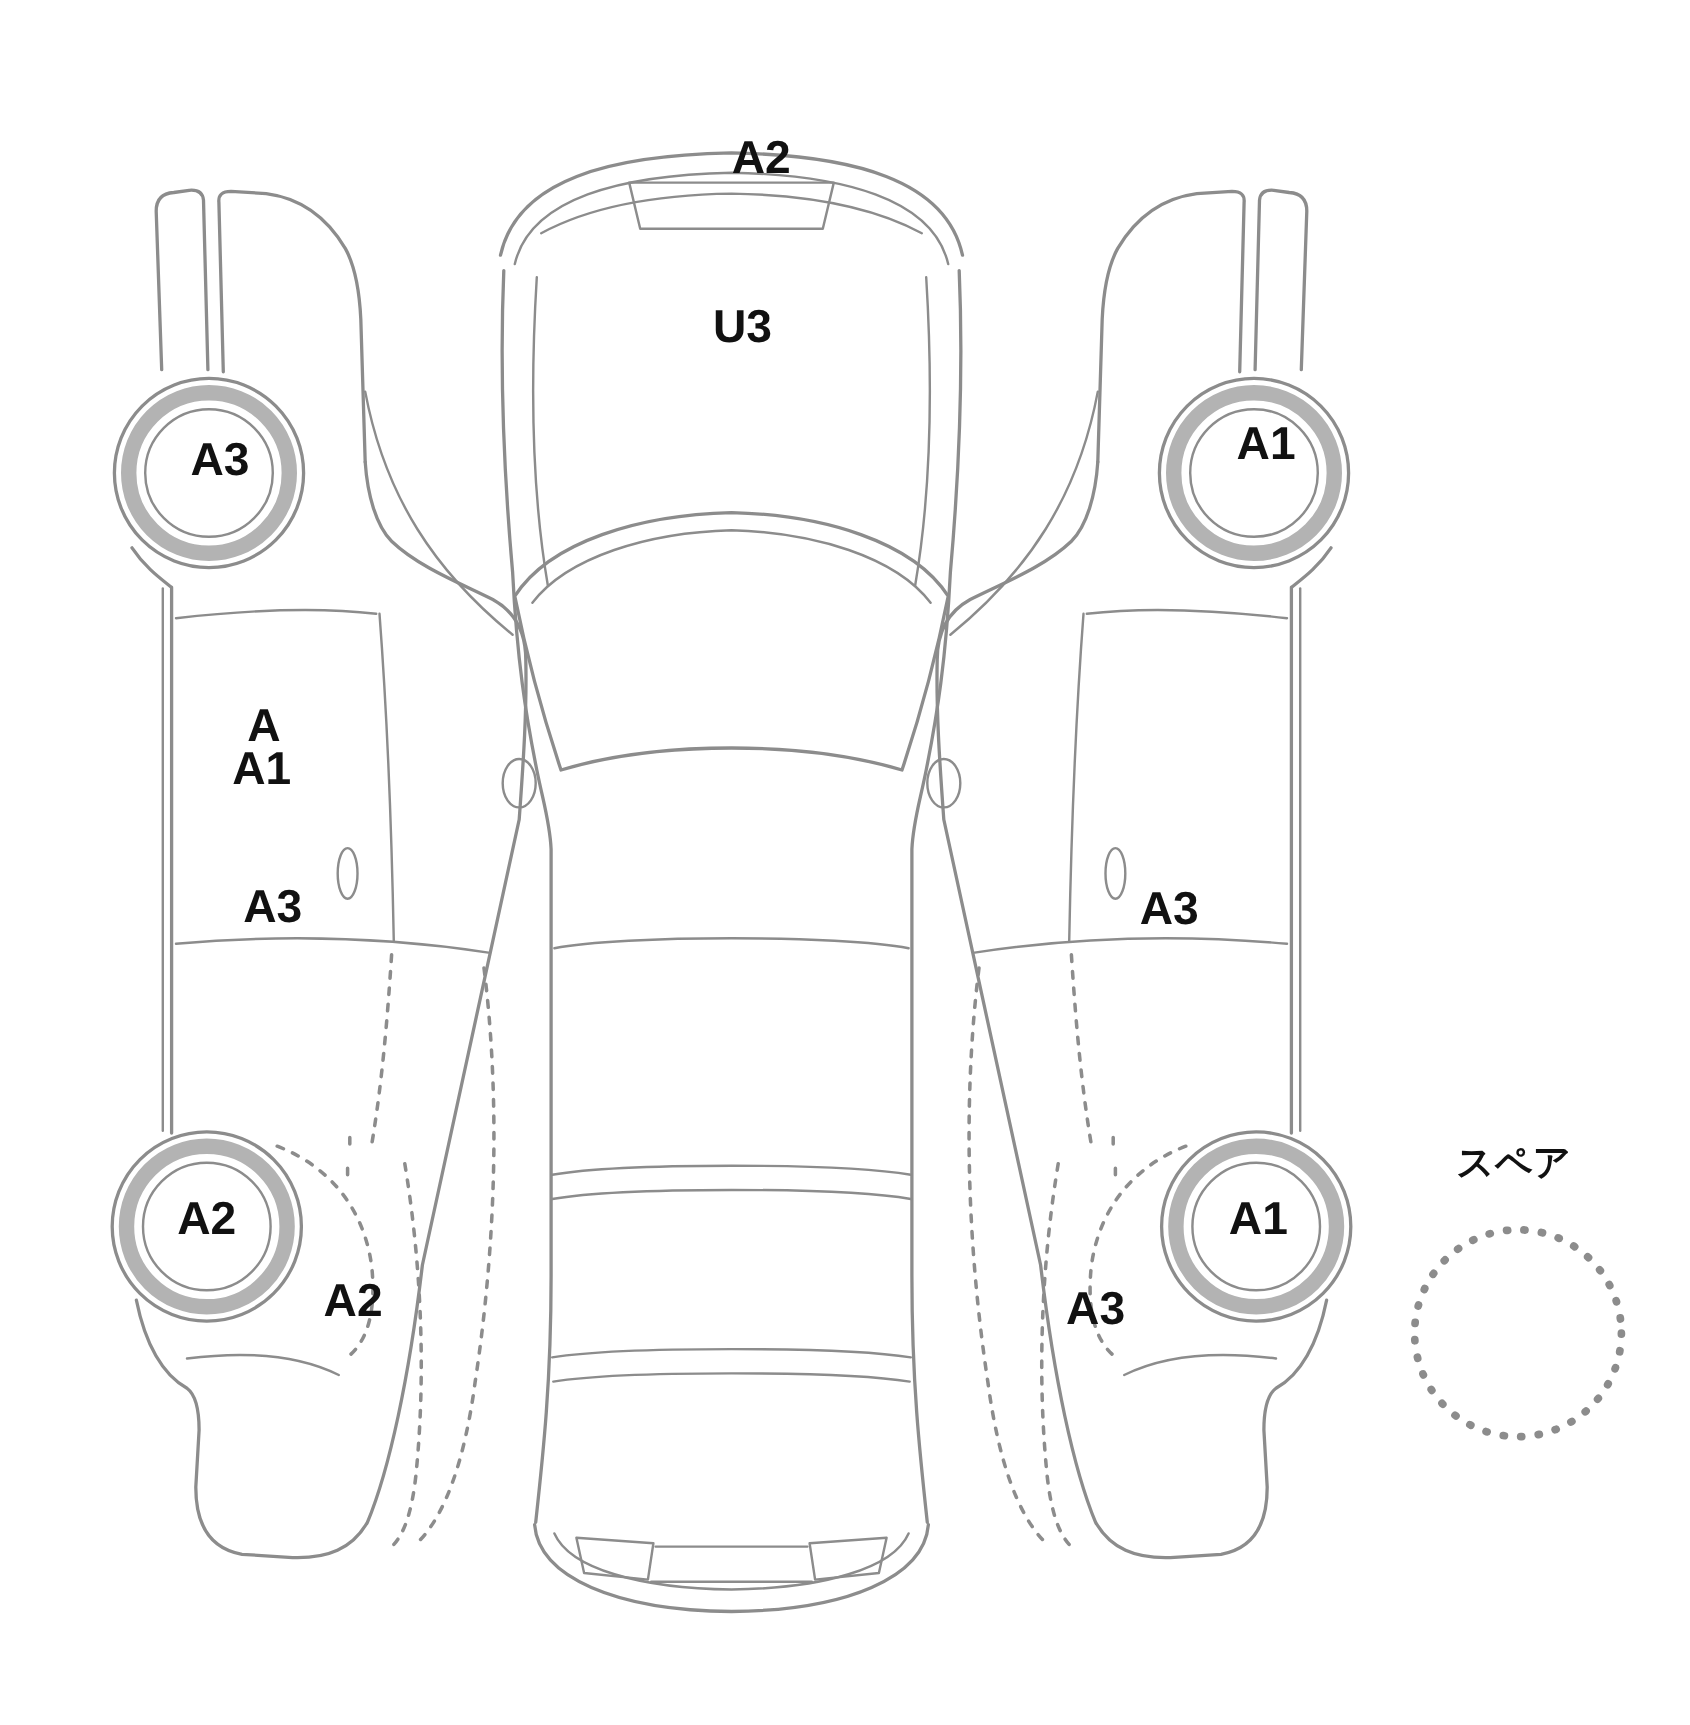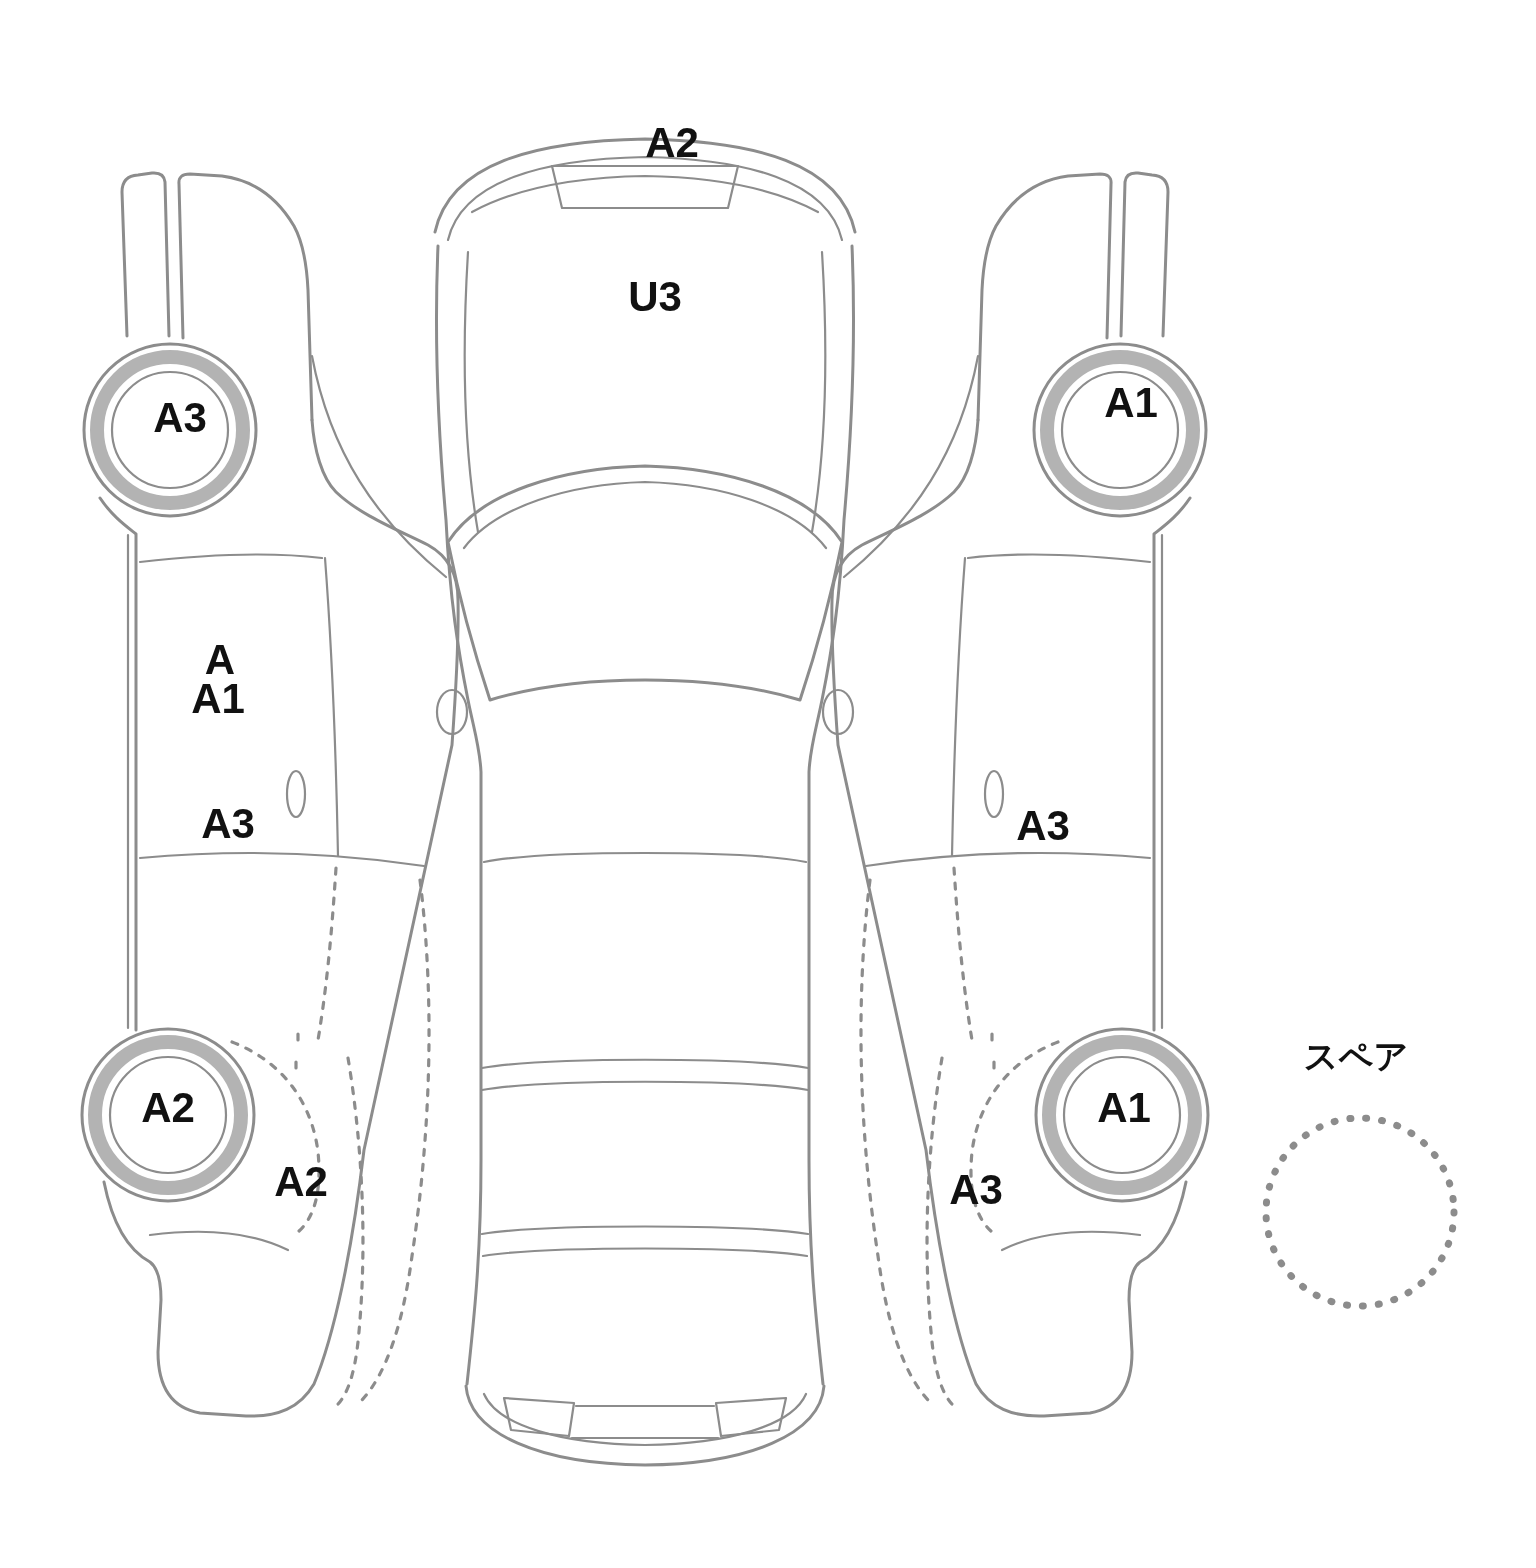--- a/index.html
+++ b/index.html
@@ -6,20 +6,21 @@
     margin: 0;
     padding: 0;
     background: var(--background, #ffffff);
   }
   .stage {
     position: relative;
     width: 1503px;
     height: 1568px;
     background: var(--background, #ffffff);
     overflow: hidden;
+    margin-left: 20px;
   }
   svg { display: block; }
   .ln {
     fill: none;
     stroke: var(--line, #8c8c8c);
     stroke-width: 3;
     stroke-linecap: round;
     stroke-linejoin: round;
   }
   .ln-thin { stroke-width: 2.2; }

